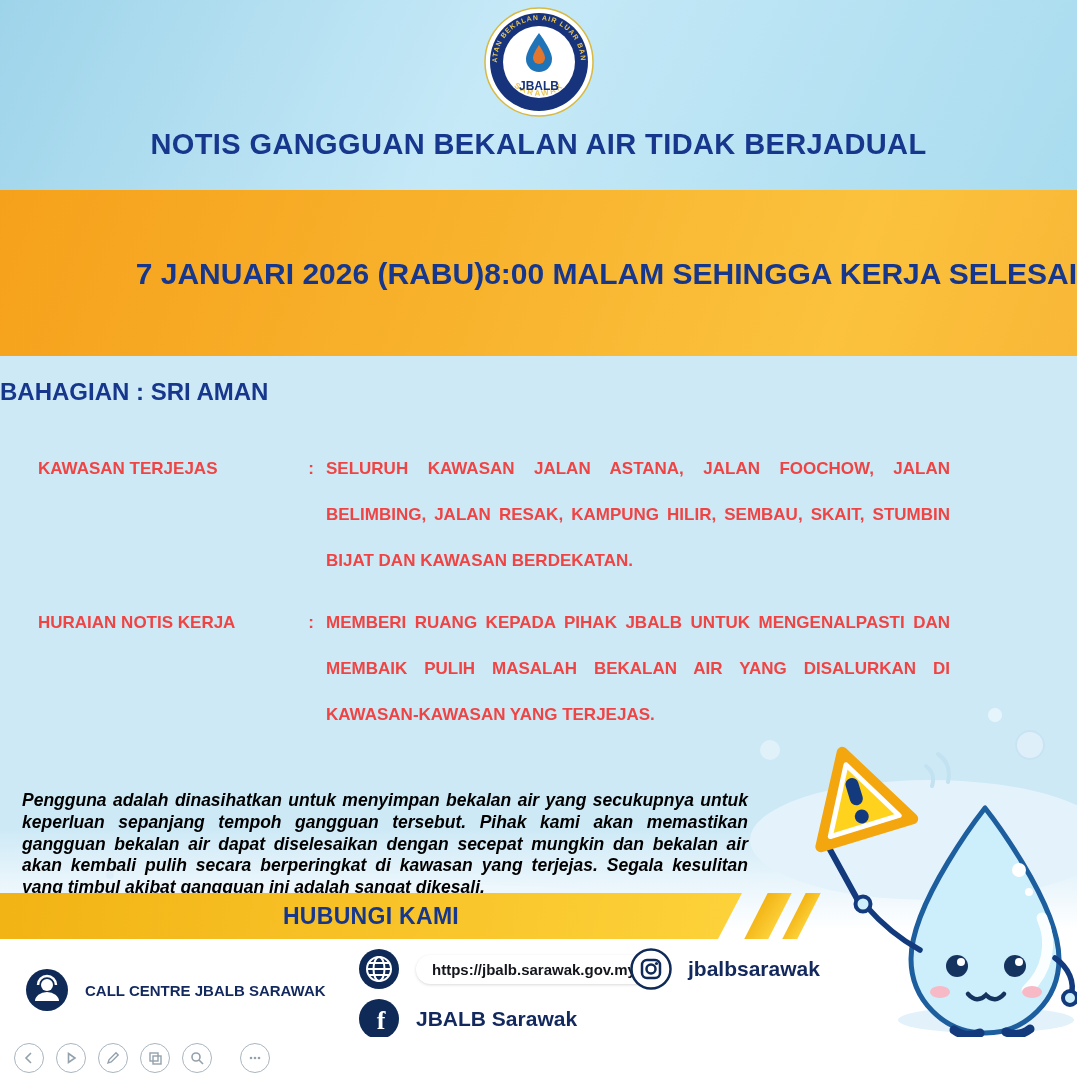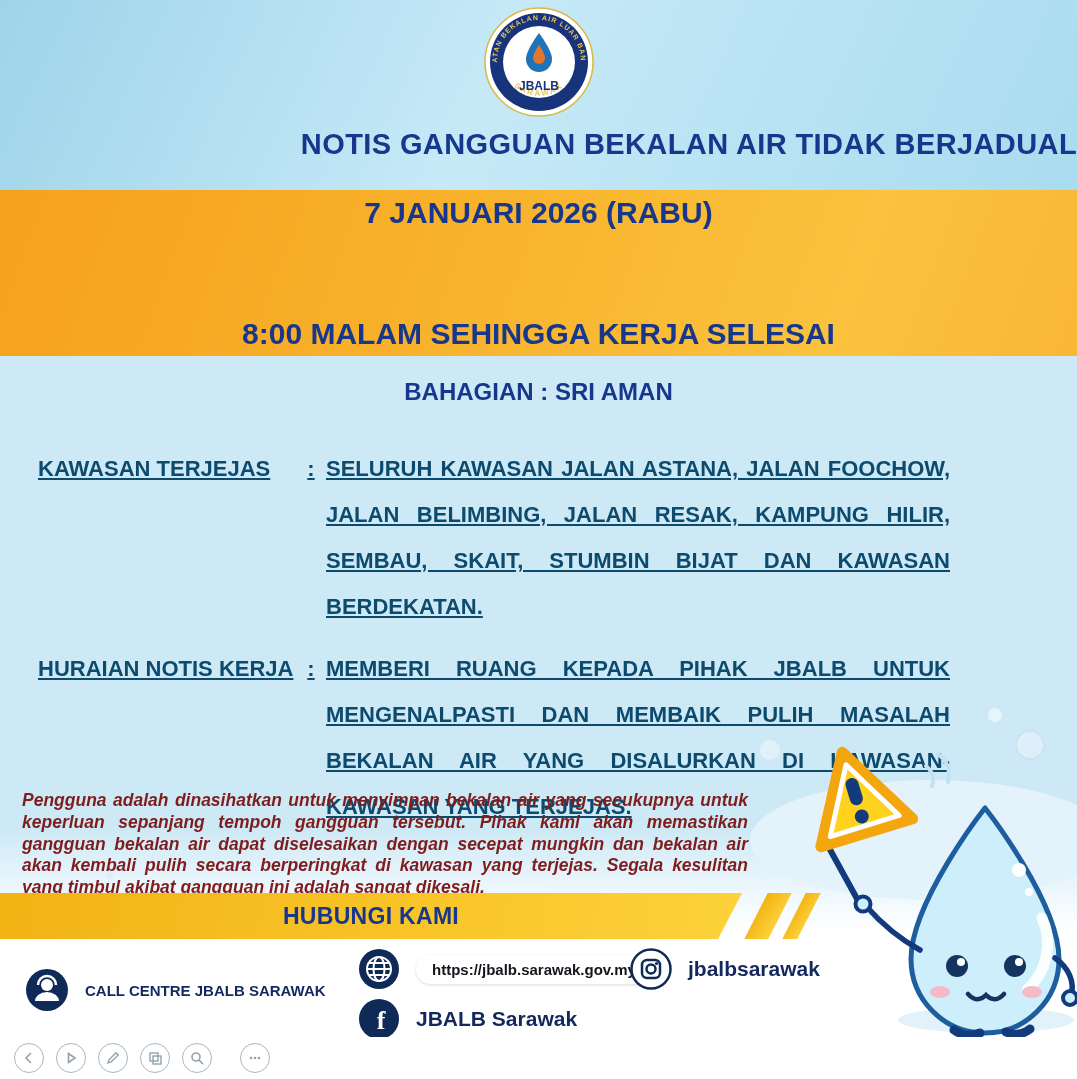--- a/index.html
+++ b/index.html
@@ -3,45 +3,45 @@
 <meta charset="utf-8">
 <style>
   html,body{margin:0;padding:0;background:#fff;}
   .stage{position:relative;width:1077px;height:1079px;background:#ffffff;overflow:hidden;
          font-family:"Liberation Sans",sans-serif;}
 
   
   .top{position:absolute;left:0;top:0;width:100%;height:190px;
        background:linear-gradient(115deg,#9ed4ea 0%,#c6e9f7 45%,#a9dcef 100%);}
   .logo-wrap{position:absolute;left:50%;top:6px;transform:translateX(-50%);}
-  .title{position:absolute;left:0;top:128px;width:100%;margin:0;text-align:right;
+  .title{position:absolute;left:0;top:128px;width:100%;margin:0;text-align:center;
          font-size:29px;font-weight:bold;color:#17378d;letter-spacing:.4px;}
 
   
   .date-banner{position:absolute;left:0;top:190px;width:100%;height:166px;
        background:linear-gradient(110deg,#f6a11c 0%,#f8b12b 40%,#fbc23d 78%,#f9b737 100%);
-       display:flex;flex-direction:column;justify-content:space-between;align-items:center;}
+       display:flex;justify-content:flex-end;align-items:center;}
   .date-line{font-size:30px;font-weight:bold;color:#17378d;line-height:45px;}
 
   
   .body-bg{position:absolute;left:0;top:356px;width:100%;height:684px;
        background:linear-gradient(180deg,#cde9f6 0%,#cde9f6 69%,#e6f4fb 76%,#ffffff 84%,#ffffff 100%);}
   .splash{position:absolute;left:0;top:690px;pointer-events:none;}
 
   .region-row{position:absolute;left:0;top:378px;width:100%;display:flex;justify-content:center;
-       gap:80px;font-size:24px;font-weight:bold;color:#17378d;}
+       gap:80px;font-size:24px;font-weight:bold;color:#17378d;flex-direction:column;}
 
   .details{position:absolute;left:38px;top:446px;width:912px;}
   .detail-row{display:grid;grid-template-columns:258px 30px 1fr;margin-bottom:16px;}
-  .detail-label,.detail-colon,.detail-text{font-size:22px;font-weight:bold;color:#0c4a6e;line-height:46px;text-decoration:underline;}
+  .detail-label,.detail-colon,.detail-text{font-size:17px;font-weight:bold;color:#ef4444;line-height:46px;}
   .detail-colon{text-align:center;}
   .detail-text{text-align:justify;}
 
   .disclaimer{position:absolute;left:22px;top:790px;width:726px;margin:0;
-       font-size:17.5px;font-style:italic;font-weight:600;color:#7f1d1d;
+       font-size:17.5px;font-style:italic;font-weight:600;color:#000000;
        line-height:21.8px;text-align:justify;}
 
   
   .contact-banner{position:absolute;left:0;top:893px;width:830px;height:46px;}
   .band{position:absolute;left:0;top:0;width:742px;height:46px;
        background:linear-gradient(100deg,#f2b314,#fdd23a);
        clip-path:polygon(0 0,100% 0,calc(100% - 24px) 100%,0 100%);
        display:flex;align-items:center;justify-content:center;}
   .band-text{font-size:23px;font-weight:bold;color:#17378d;letter-spacing:.3px;}
   .stripe{position:absolute;top:0;height:46px;background:linear-gradient(100deg,#f2b314,#fdd23a);

